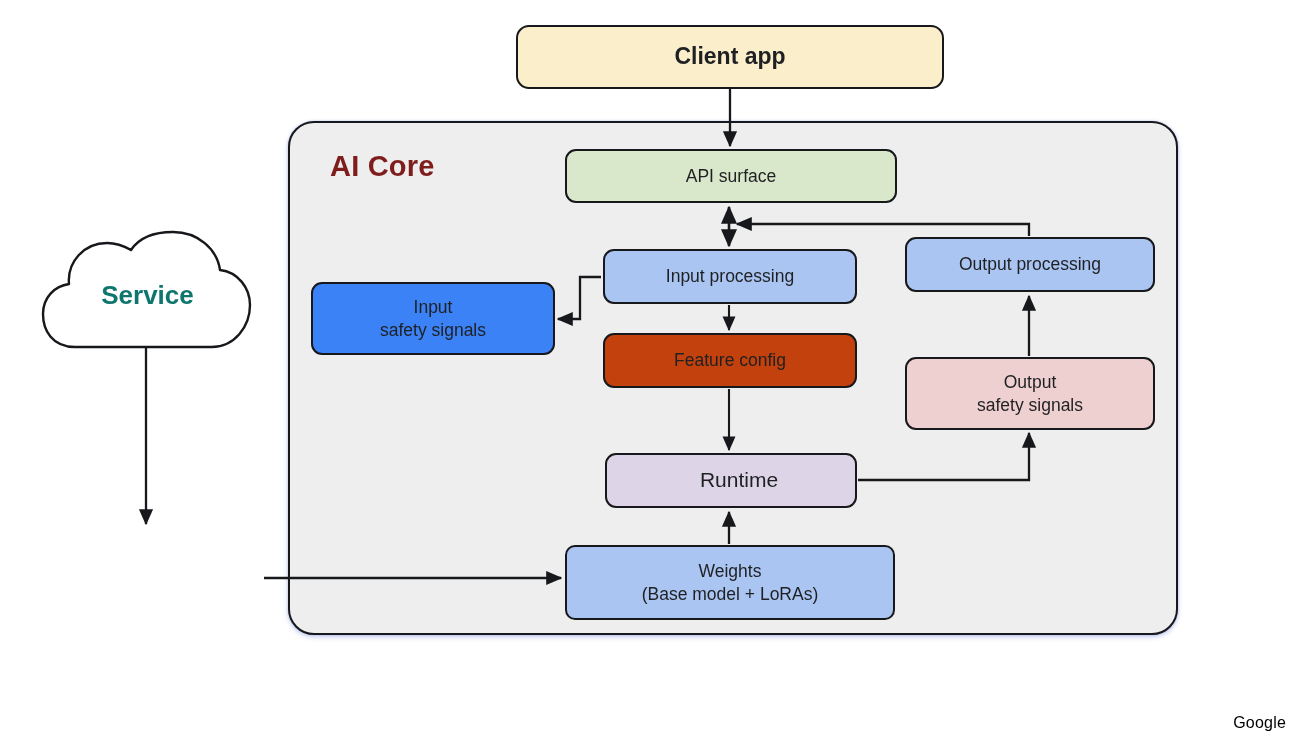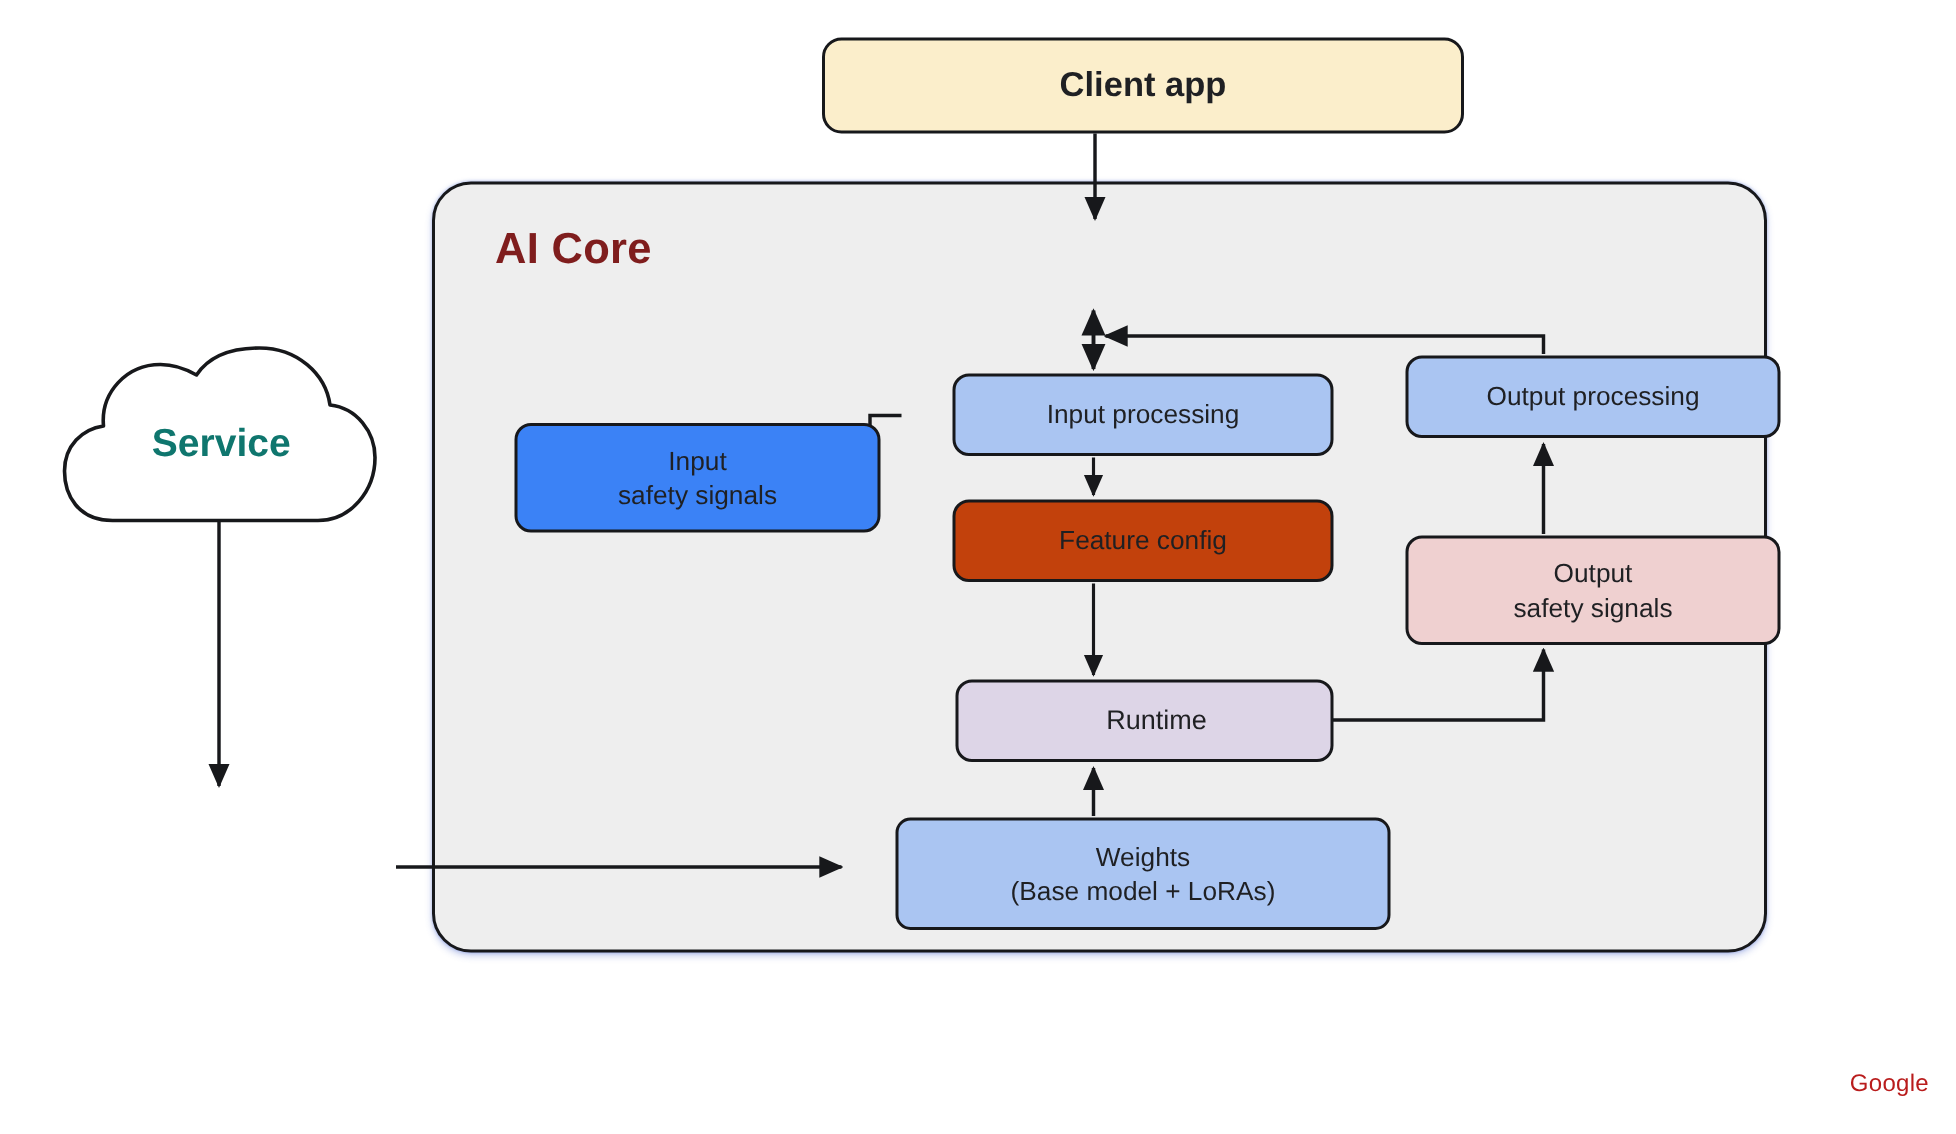--- a/index.html
+++ b/index.html
@@ -13,21 +13,21 @@
   svg.layer{position:absolute;left:0;top:0;width:1304px;height:756px;overflow:visible;}
   svg.connectors{pointer-events:none;}
 
   .node{
     position:absolute;box-sizing:border-box;
     display:flex;align-items:center;justify-content:center;text-align:center;
     border:2.2px solid #17181b;
     line-height:1.28;
     white-space:pre-line;
   }
-  .node.rounded{border-radius:11px;margin-left:32px;}
+  .node.rounded{border-radius:11px;}
 
   
   #ai-core-container{
     left:288px;top:121px;width:890px;height:514px;
     background:#eeeeee;border:2.2px solid #17181b;border-radius:26px;
     box-sizing:border-box;position:absolute;
     box-shadow:0 2px 5px rgba(60,90,200,0.30), 0 0 2px rgba(70,100,210,0.35);
   }
   #ai-core-title{
     position:absolute;left:330px;top:150px;
@@ -46,21 +46,21 @@
   #input-processing{
     left:603px;top:249px;width:254px;height:55px;border-radius:11px;
     background:#aac5f2;font-size:17.5px;
   }
   #feature-config{
     left:603px;top:333px;width:254px;height:55px;border-radius:11px;
     background:#c2410c;font-size:17.5px;
   }
   #runtime{
     left:605px;top:453px;width:252px;height:55px;border-radius:11px;
-    background:#ddd5e7;font-size:18px;padding-left:16px;
+    background:#ddd5e7;font-size:21px;padding-left:16px;
   }
   #weights{
     left:565px;top:545px;width:330px;height:75px;border-radius:10px;
     background:#aac5f2;font-size:17.5px;
   }
   #input-safety{
     left:311px;top:282px;width:244px;height:73px;border-radius:11px;
     background:#3b82f6;font-size:17.5px;
   }
   #output-processing{
@@ -74,21 +74,21 @@
   #download-box{
     left:28px;top:528px;width:236px;height:117px;border-radius:19px;
     background:#efefef;font-size:17px;
   }
   #service-label{
     position:absolute;left:45px;top:280px;width:205px;
     text-align:center;font-size:26px;font-weight:700;color:#0f766e;
   }
   #google-watermark{
     position:absolute;right:18px;top:714px;
-    font-size:16px;color:#b91c1c;letter-spacing:0.2px;
+    font-size:16px;color:#000000;letter-spacing:0.2px;
   }
 </style>
 </head>
 <body>
 
 <div id="stage">
 
   <div id="ai-core-container"></div>
   <div id="ai-core-title">AI Core</div>
 
@@ -134,20 +134,21 @@
 
     <path d="M 1029,356 L 1029,296" stroke="#17181b" stroke-width="2.3" fill="none" marker-end="url(#ah)"></path>
 
     <path d="M 146,347 L 146,524" stroke="#17181b" stroke-width="2.3" fill="none" marker-end="url(#ah)"></path>
 
     <path d="M 264,578 L 561,578" stroke="#17181b" stroke-width="2.3" fill="none" marker-end="url(#ah)"></path>
   </svg>
 
   <div class="node rounded" id="client-app">Client app</div>
 
+  <div class="node rounded" id="api-surface">API surface</div>
 
   <div class="node rounded" id="input-processing">Input processing</div>
 
   <div class="node rounded" id="feature-config">Feature config</div>
 
   <div class="node rounded" id="runtime">Runtime</div>
 
   <div class="node rounded" id="weights">Weights
 (Base model + LoRAs)</div>
 

